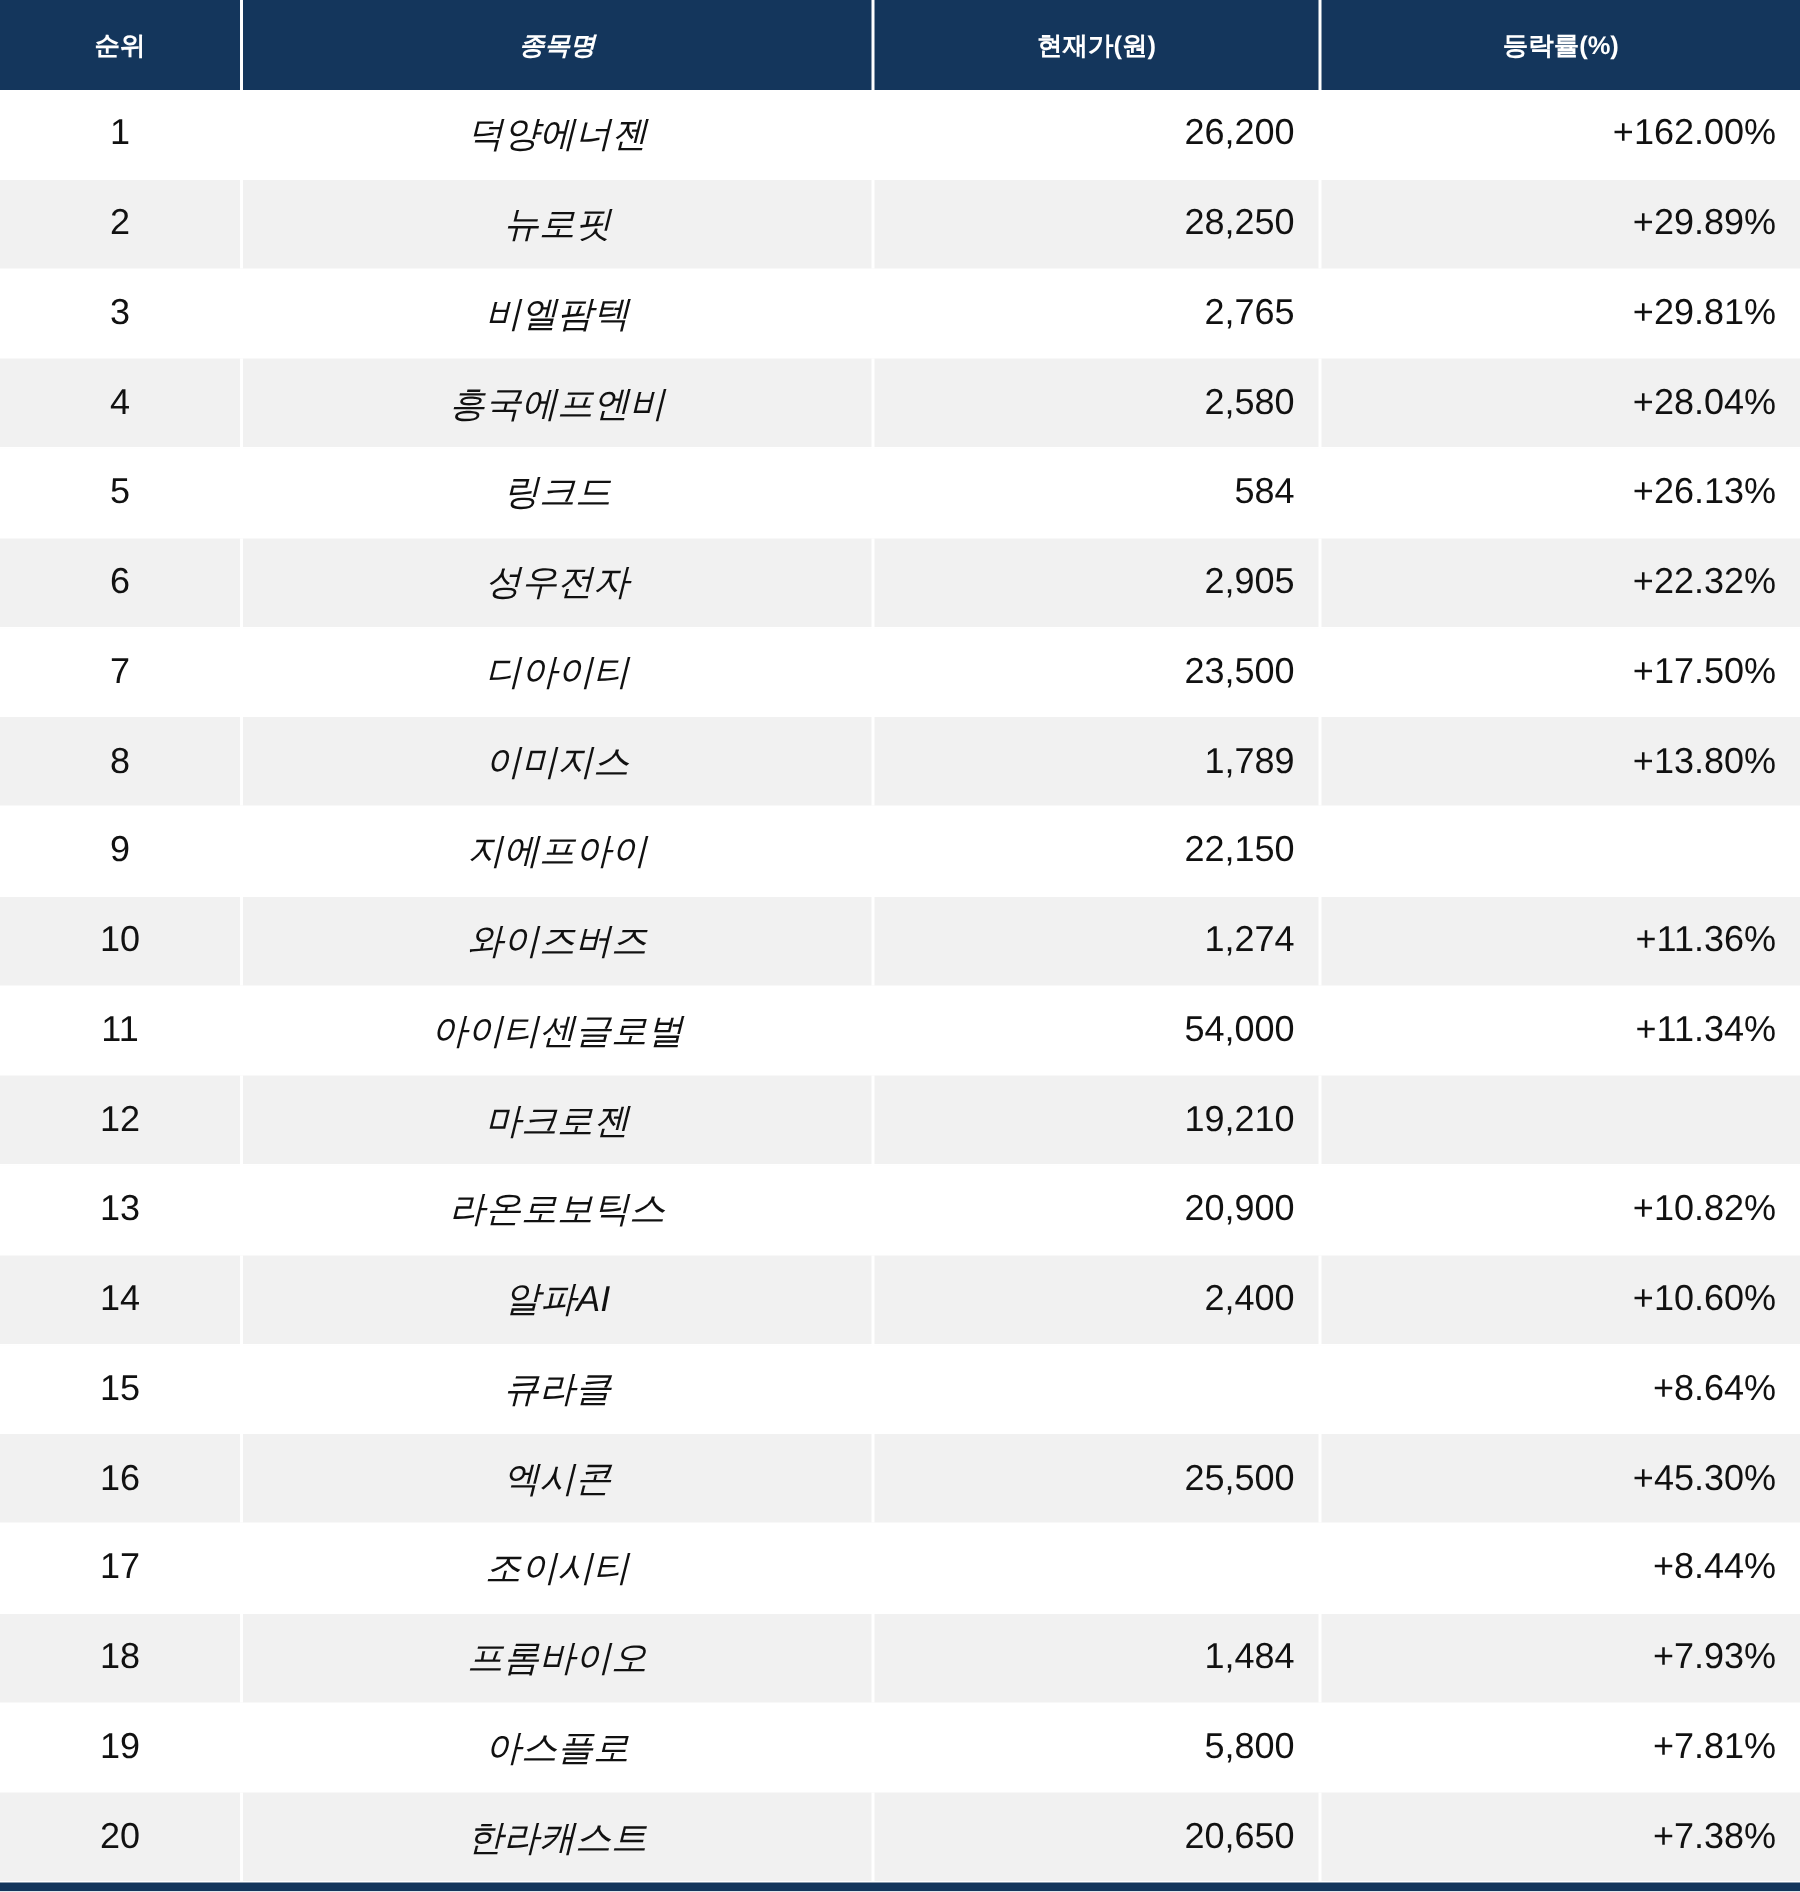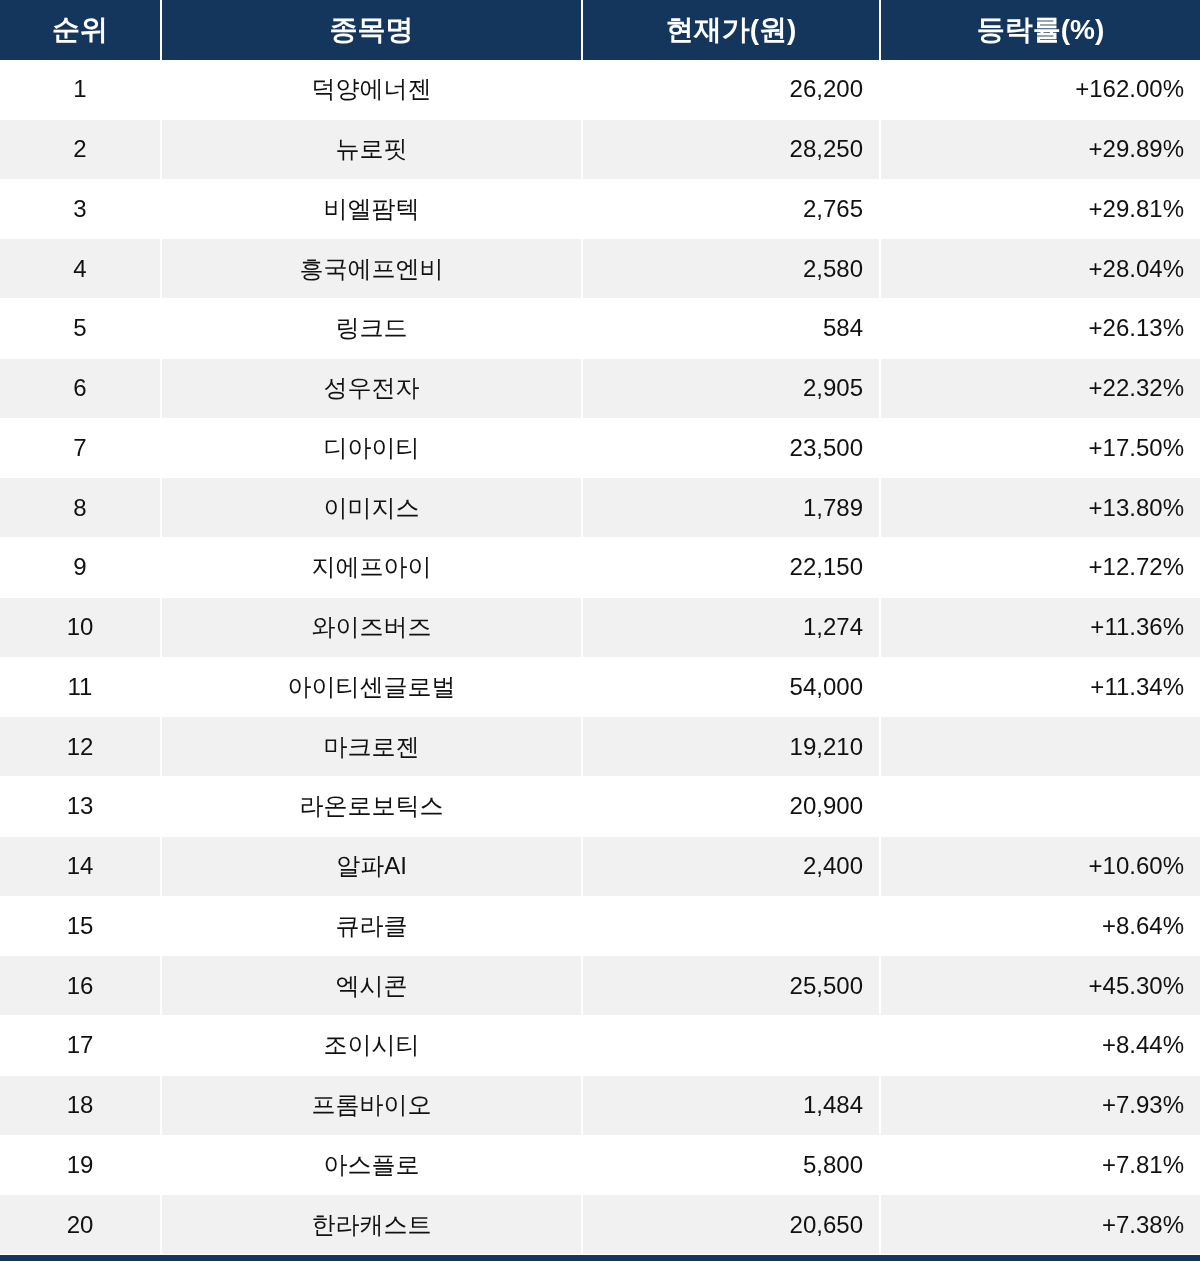--- a/index.html
+++ b/index.html
@@ -16,32 +16,32 @@
     overflow: hidden;
     background: var(--row-bg, #ffffff);
   }
   .header-row {
     display: flex;
     height: 60px;
     flex: 0 0 60px;
     background: var(--header-bg, #14365c);
     color: var(--header-text, #ffffff);
     font-weight: bold;
-    font-size: 28px;
+    font-size: 17px;
   }
   .header-row .cell {
     display: flex;
     align-items: center;
     justify-content: center;
   }
   .cell {
     box-sizing: border-box;
   }
   .col-rank   { width: 162px; flex: 0 0 162px; border-right: 2px solid var(--divider, #ffffff); }
-  .col-name   { width: 421px; flex: 0 0 421px; border-right: 2px solid var(--divider, #ffffff); }
+  .col-name   { width: 421px; flex: 0 0 421px; border-right: 2px solid var(--divider, #ffffff); font-style: italic; }
   .col-price  { width: 298px; flex: 0 0 298px; border-right: 2px solid var(--divider, #ffffff); text-align: center; }
   .col-change { flex: 1 1 auto; }
   .body {
     display: flex;
     flex-direction: column;
     flex: 1 1 auto;
   }
   .row {
     display: flex;
     flex: 1 1 0;
@@ -140,21 +140,20 @@
     <div class="cell col-rank">8</div>
     <div class="cell col-name">이미지스</div>
     <div class="cell col-price">1,789</div>
     <div class="cell col-change">+13.80%</div>
   </div>
 
   <div class="row">
     <div class="cell col-rank">9</div>
     <div class="cell col-name">지에프아이</div>
     <div class="cell col-price">22,150</div>
-    <div class="cell col-change">+12.72%</div>
   </div>
 
   <div class="row alt">
     <div class="cell col-rank">10</div>
     <div class="cell col-name">와이즈버즈</div>
     <div class="cell col-price">1,274</div>
     <div class="cell col-change">+11.36%</div>
   </div>
 
   <div class="row">
@@ -167,20 +166,21 @@
   <div class="row alt">
     <div class="cell col-rank">12</div>
     <div class="cell col-name">마크로젠</div>
     <div class="cell col-price">19,210</div>
   </div>
 
   <div class="row">
     <div class="cell col-rank">13</div>
     <div class="cell col-name">라온로보틱스</div>
     <div class="cell col-price">20,900</div>
+    <div class="cell col-change">+10.82%</div>
   </div>
 
   <div class="row alt">
     <div class="cell col-rank">14</div>
     <div class="cell col-name">알파AI</div>
     <div class="cell col-price">2,400</div>
     <div class="cell col-change">+10.60%</div>
   </div>
 
   <div class="row">

